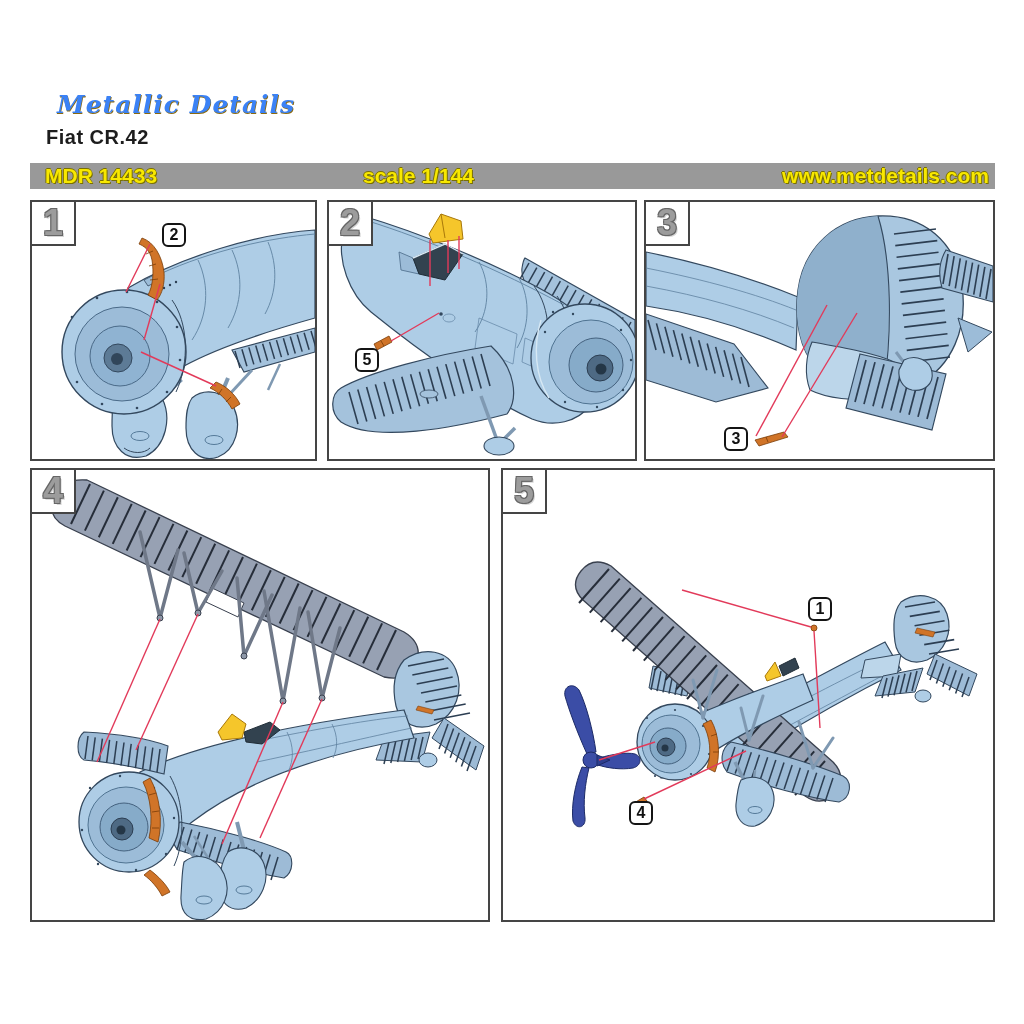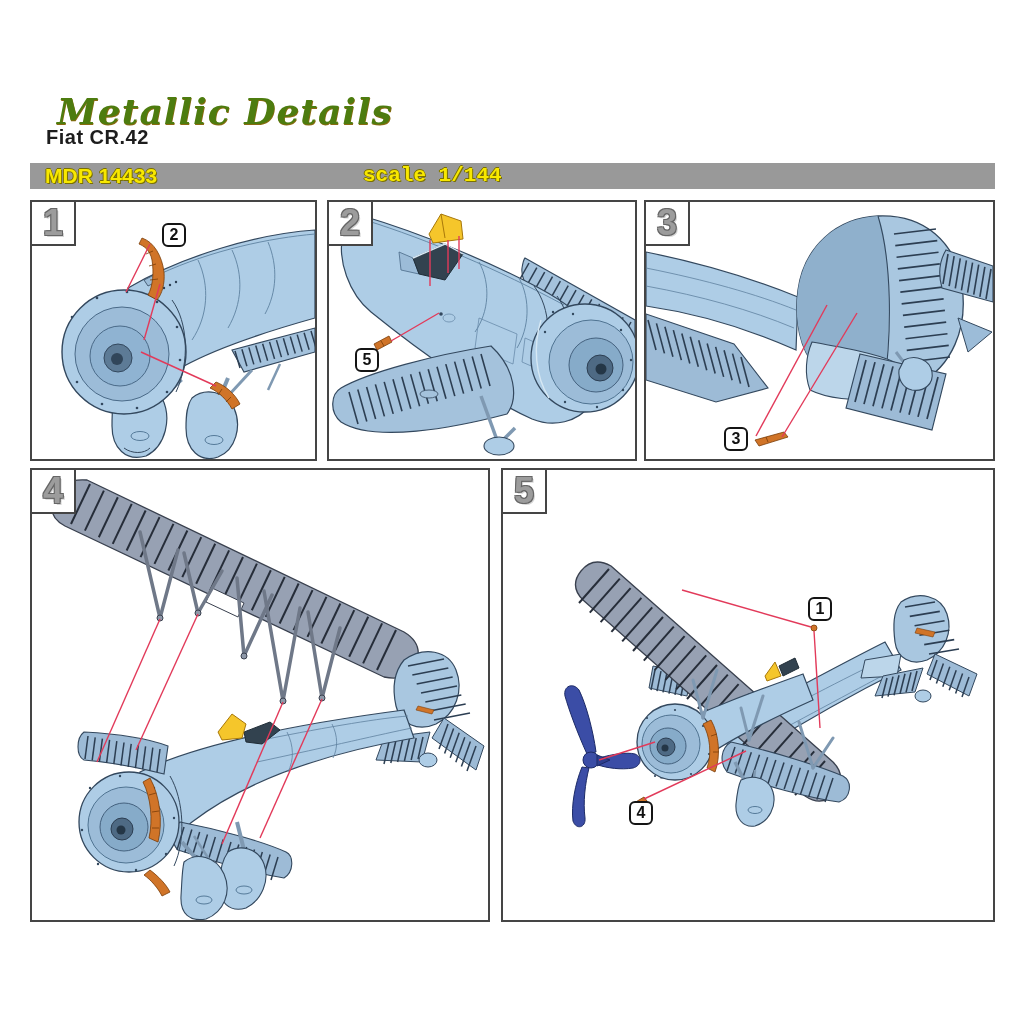--- a/index.html
+++ b/index.html
@@ -3,39 +3,39 @@
 <meta charset="utf-8">
 <style>
   html,body{margin:0;padding:0;}
   body{
     width:1024px;height:1024px;position:relative;background:#ffffff;
     font-family:"Liberation Sans", sans-serif;overflow:hidden;
   }
   .brand{
     position:absolute;left:57px;top:90px;
     font-family:"DejaVu Serif", serif;font-style:italic;font-weight:bold;
-    font-size:36px;color:#4d7c0f;letter-spacing:1px;
+    font-size:25px;color:#3b82f6;letter-spacing:1px;
     text-shadow:0.6px 0.6px 0 #8a6a10;
     text-align:center;
   }
   .title{
     position:absolute;left:46px;top:126px;
     font-size:20px;font-weight:bold;color:#1d1d1d;letter-spacing:0.5px;
   }
   .bar{
     position:absolute;left:30px;top:163px;width:965px;height:26px;
     background:#999999;
   }
   .bar span{
     position:absolute;top:1px;font-size:21px;font-weight:bold;color:#f8e800;
     text-shadow:1px 1px 0 #7a7000, -1px 0 0 #7a7000, 0 -1px 0 #7a7000;
     white-space:nowrap;
   }
   .bar .code{left:15px;}
-  .bar .scale{left:333px;font-family:Liberation Mono, monospace;}
+  .bar .scale{left:333px;}
   .bar .site{right:6px;}
   .panel{
     position:absolute;background:#ffffff;border:2px solid #454545;
     box-sizing:border-box;
   }
   .panel svg{position:absolute;left:0;top:0;width:100%;height:100%;}
   .pnum{
     position:absolute;left:-2px;top:-2px;width:46px;height:46px;
     background:#ffffff;border:2px solid #454545;box-sizing:border-box;
     display:flex;align-items:center;justify-content:center;z-index:3;
@@ -56,20 +56,21 @@
 </style>
 </head>
 <body>
 
 <div class="brand">Metallic Details</div>
 <div class="title">Fiat CR.42</div>
 
 <div class="bar">
   <span class="code">MDR 14433</span>
   <span class="scale">scale 1/144</span>
+  <span class="site">www.metdetails.com</span>
 </div>
 
 <div class="panel" id="p1">
   <svg viewBox="0 0 283 257" preserveAspectRatio="none">
     <g>
       <path d="M96,86 C150,54 225,32 283,28 L283,116 C233,130 185,146 152,164 C135,148 114,113 96,86 Z" fill="#aecde6" stroke="#33485e" stroke-width="1.2"></path>
       <path d="M128,72 C180,48 238,36 283,32" fill="none" stroke="#5f82a0" stroke-width="0.9"></path>
       <path d="M166,58 C178,84 176,114 160,138" fill="none" stroke="#5f82a0" stroke-width="0.9"></path>
       <path d="M200,48 C212,74 210,102 196,126" fill="none" stroke="#5f82a0" stroke-width="0.9"></path>
       <path d="M236,40 C246,64 245,90 233,112" fill="none" stroke="#5f82a0" stroke-width="0.9"></path>

